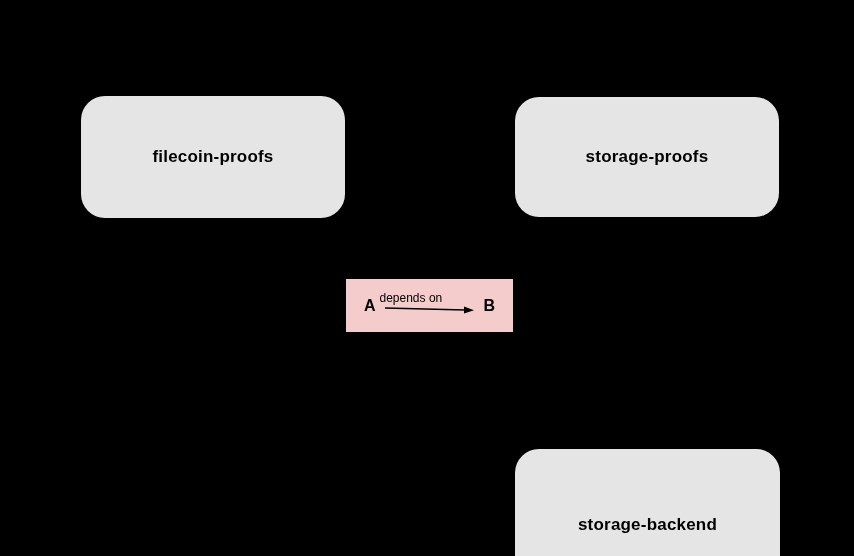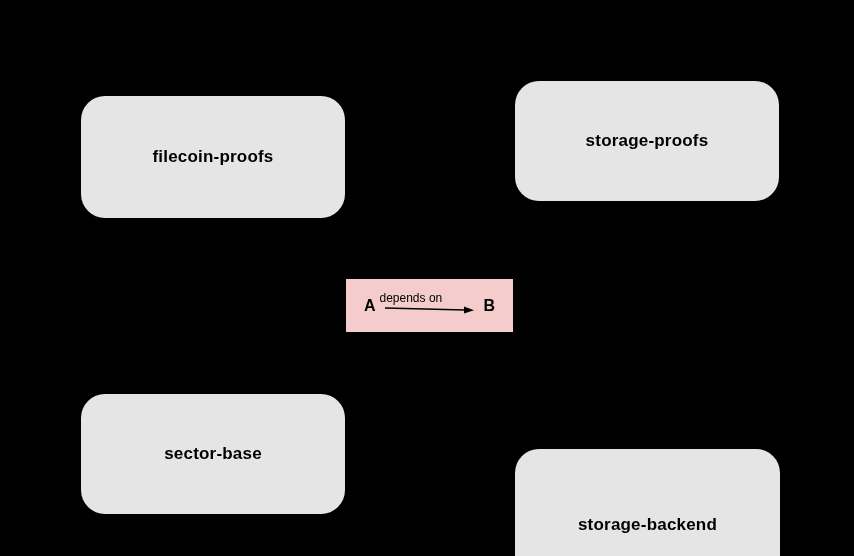--- a/index.html
+++ b/index.html
@@ -24,21 +24,21 @@
     align-items: center;
     justify-content: center;
   }
   .node-label {
     font-weight: bold;
     font-size: 17px;
     letter-spacing: 0.2px;
     color: #000000;
   }
   #node-filecoin-proofs  { left: 81px;  top: 96px;  width: 264px; height: 122px; }
-  #node-storage-proofs   { left: 515px; top: 81px;  width: 264px; height: 120px; }
+  #node-storage-proofs   { left: 515px; top: 97px;  width: 264px; height: 120px; }
   #node-sector-base      { left: 81px;  top: 394px; width: 264px; height: 120px; }
   #node-storage-backend  { left: 515px; top: 405px; width: 265px; height: 152px; margin-top: 44px; }
 
   .legend {
     position: absolute;
     left: 346px;
     top: 279px;
     width: 167px;
     height: 53px;
     background: #f4cccc;
@@ -76,23 +76,20 @@
 <div class="canvas">
 
   <div class="node" id="node-filecoin-proofs">
     <span class="node-label">filecoin-proofs</span>
   </div>
 
   <div class="node" id="node-storage-proofs">
     <span class="node-label">storage-proofs</span>
   </div>
 
-  <div class="node" id="node-sector-base">
-    <span class="node-label">sector-base</span>
-  </div>
 
   <div class="node" id="node-storage-backend">
     <span class="node-label">storage-backend</span>
   </div>
 
   <div class="legend">
     <span class="legend-endpoint">A</span>
     <span class="legend-arrow">
       <span class="legend-relation">depends on</span>
       <svg width="90" height="9" viewBox="0 0 90 9" aria-hidden="true">

